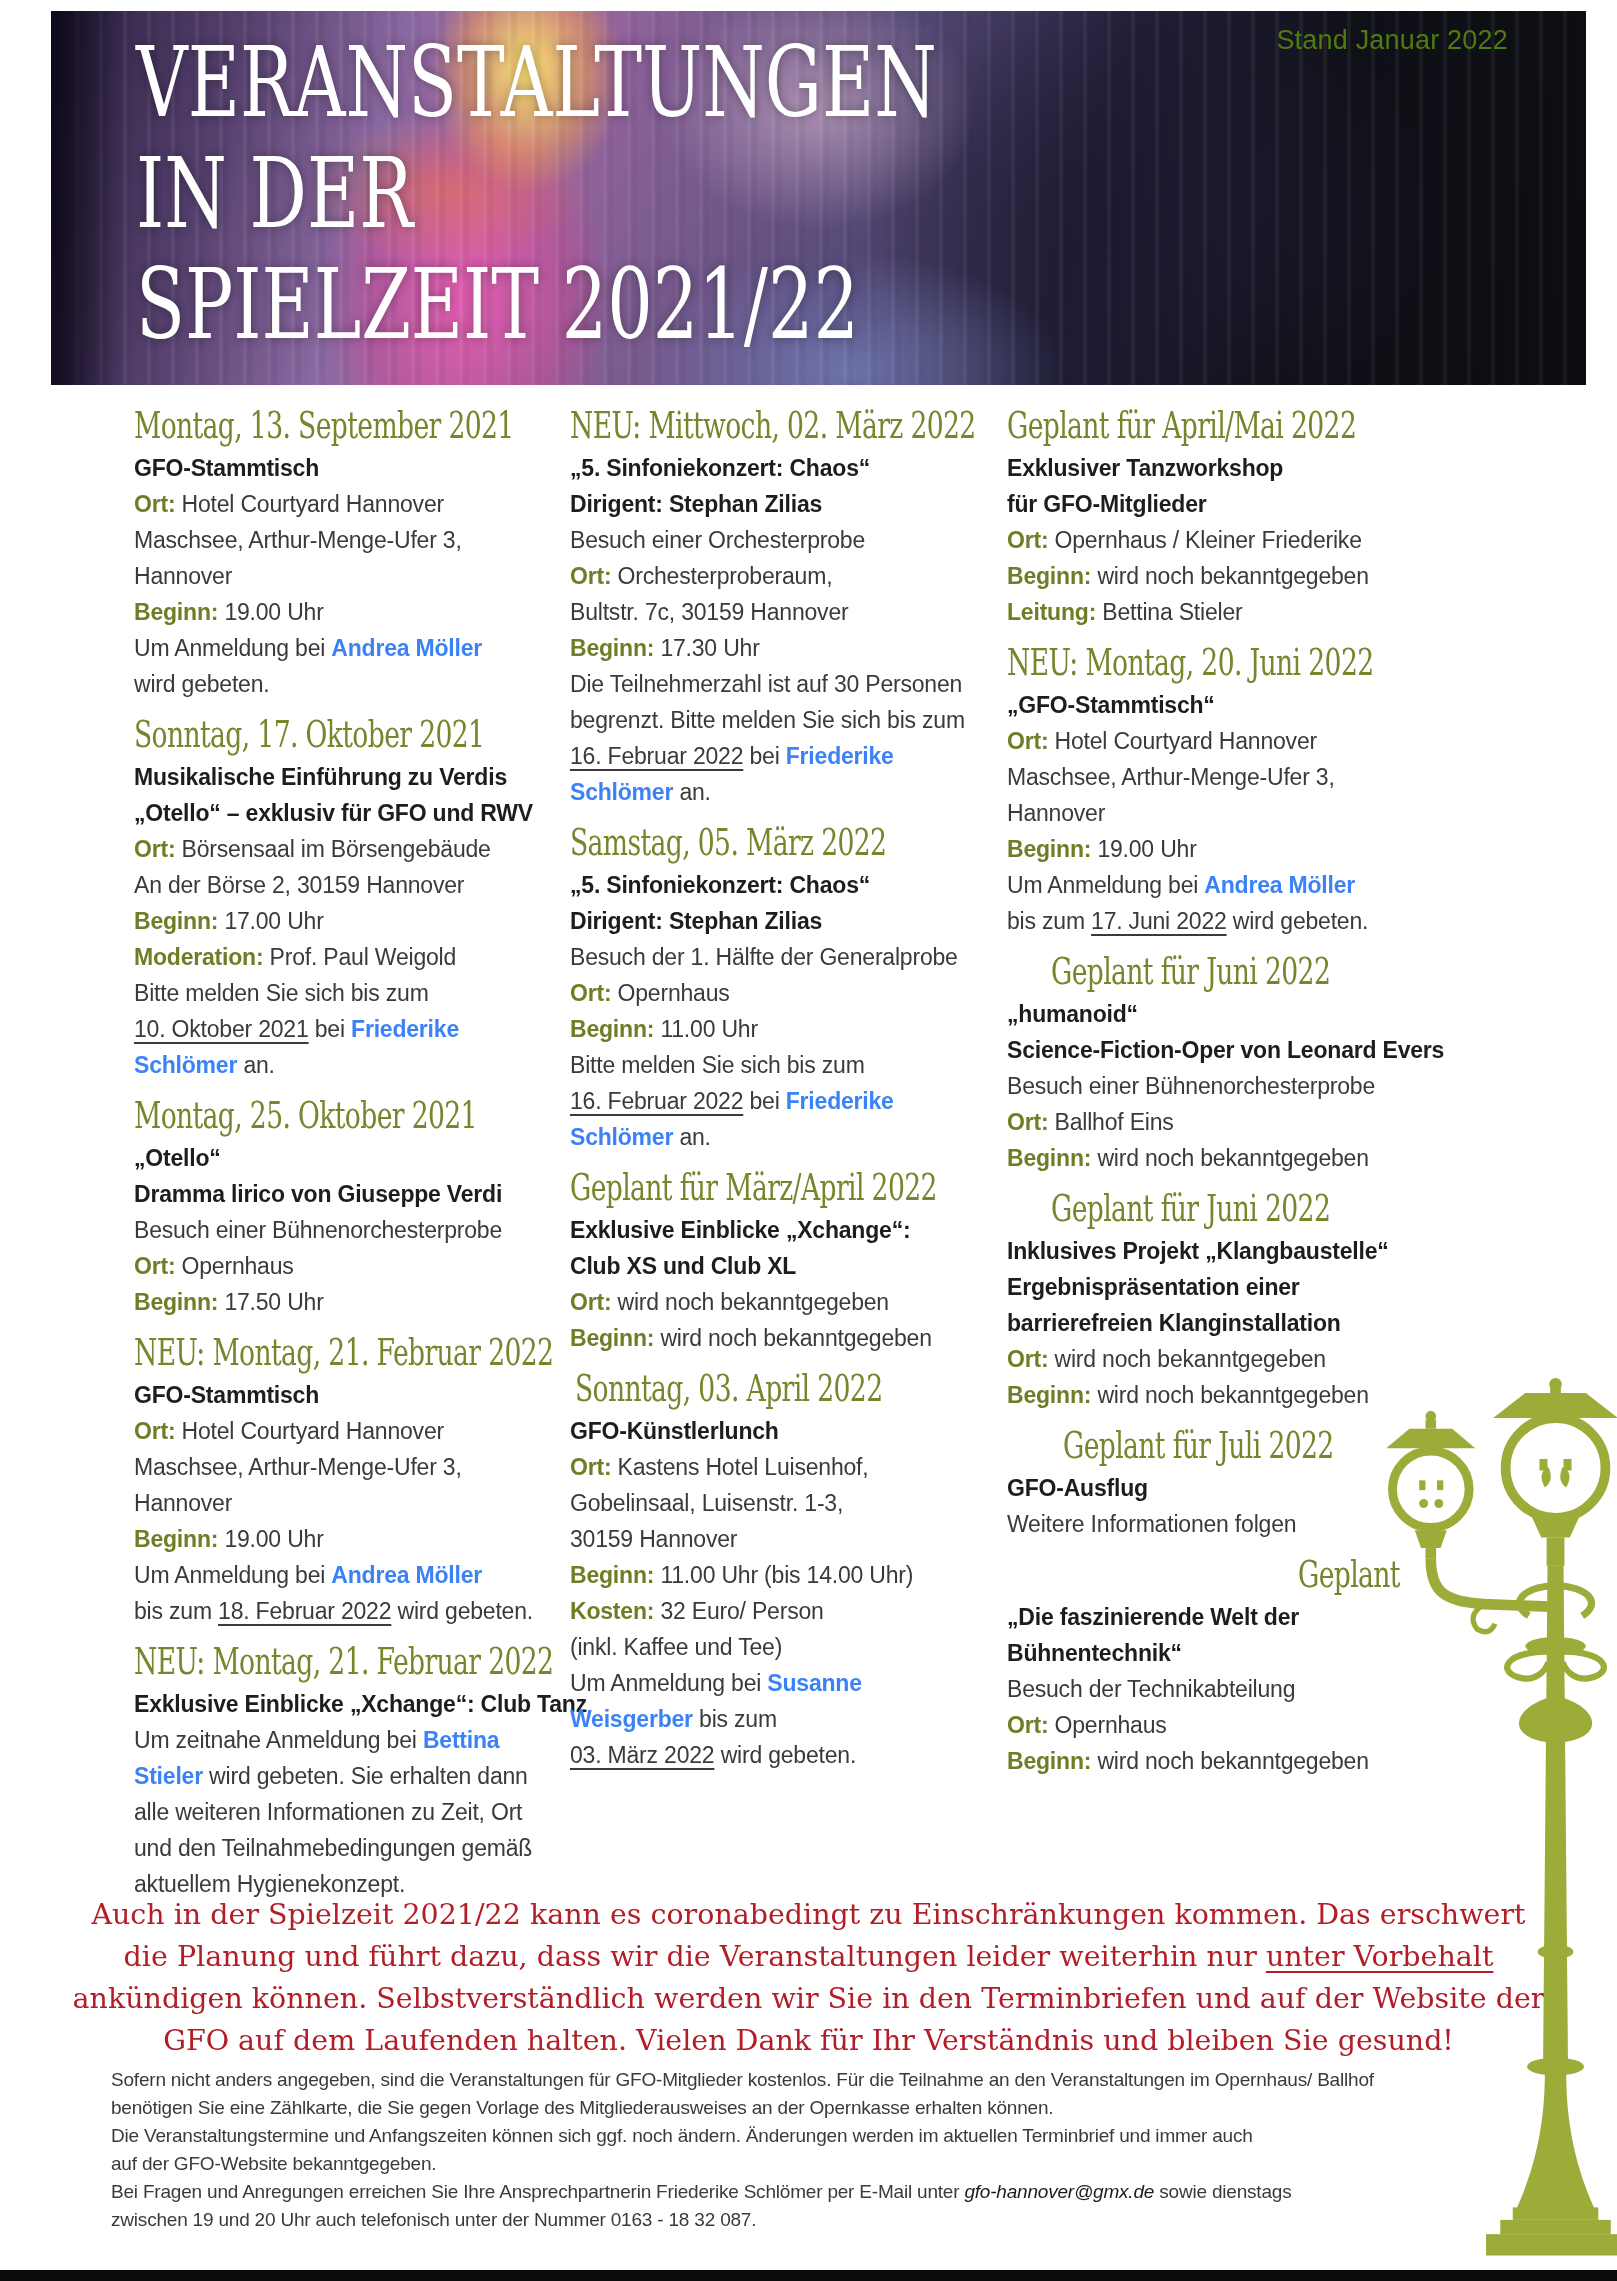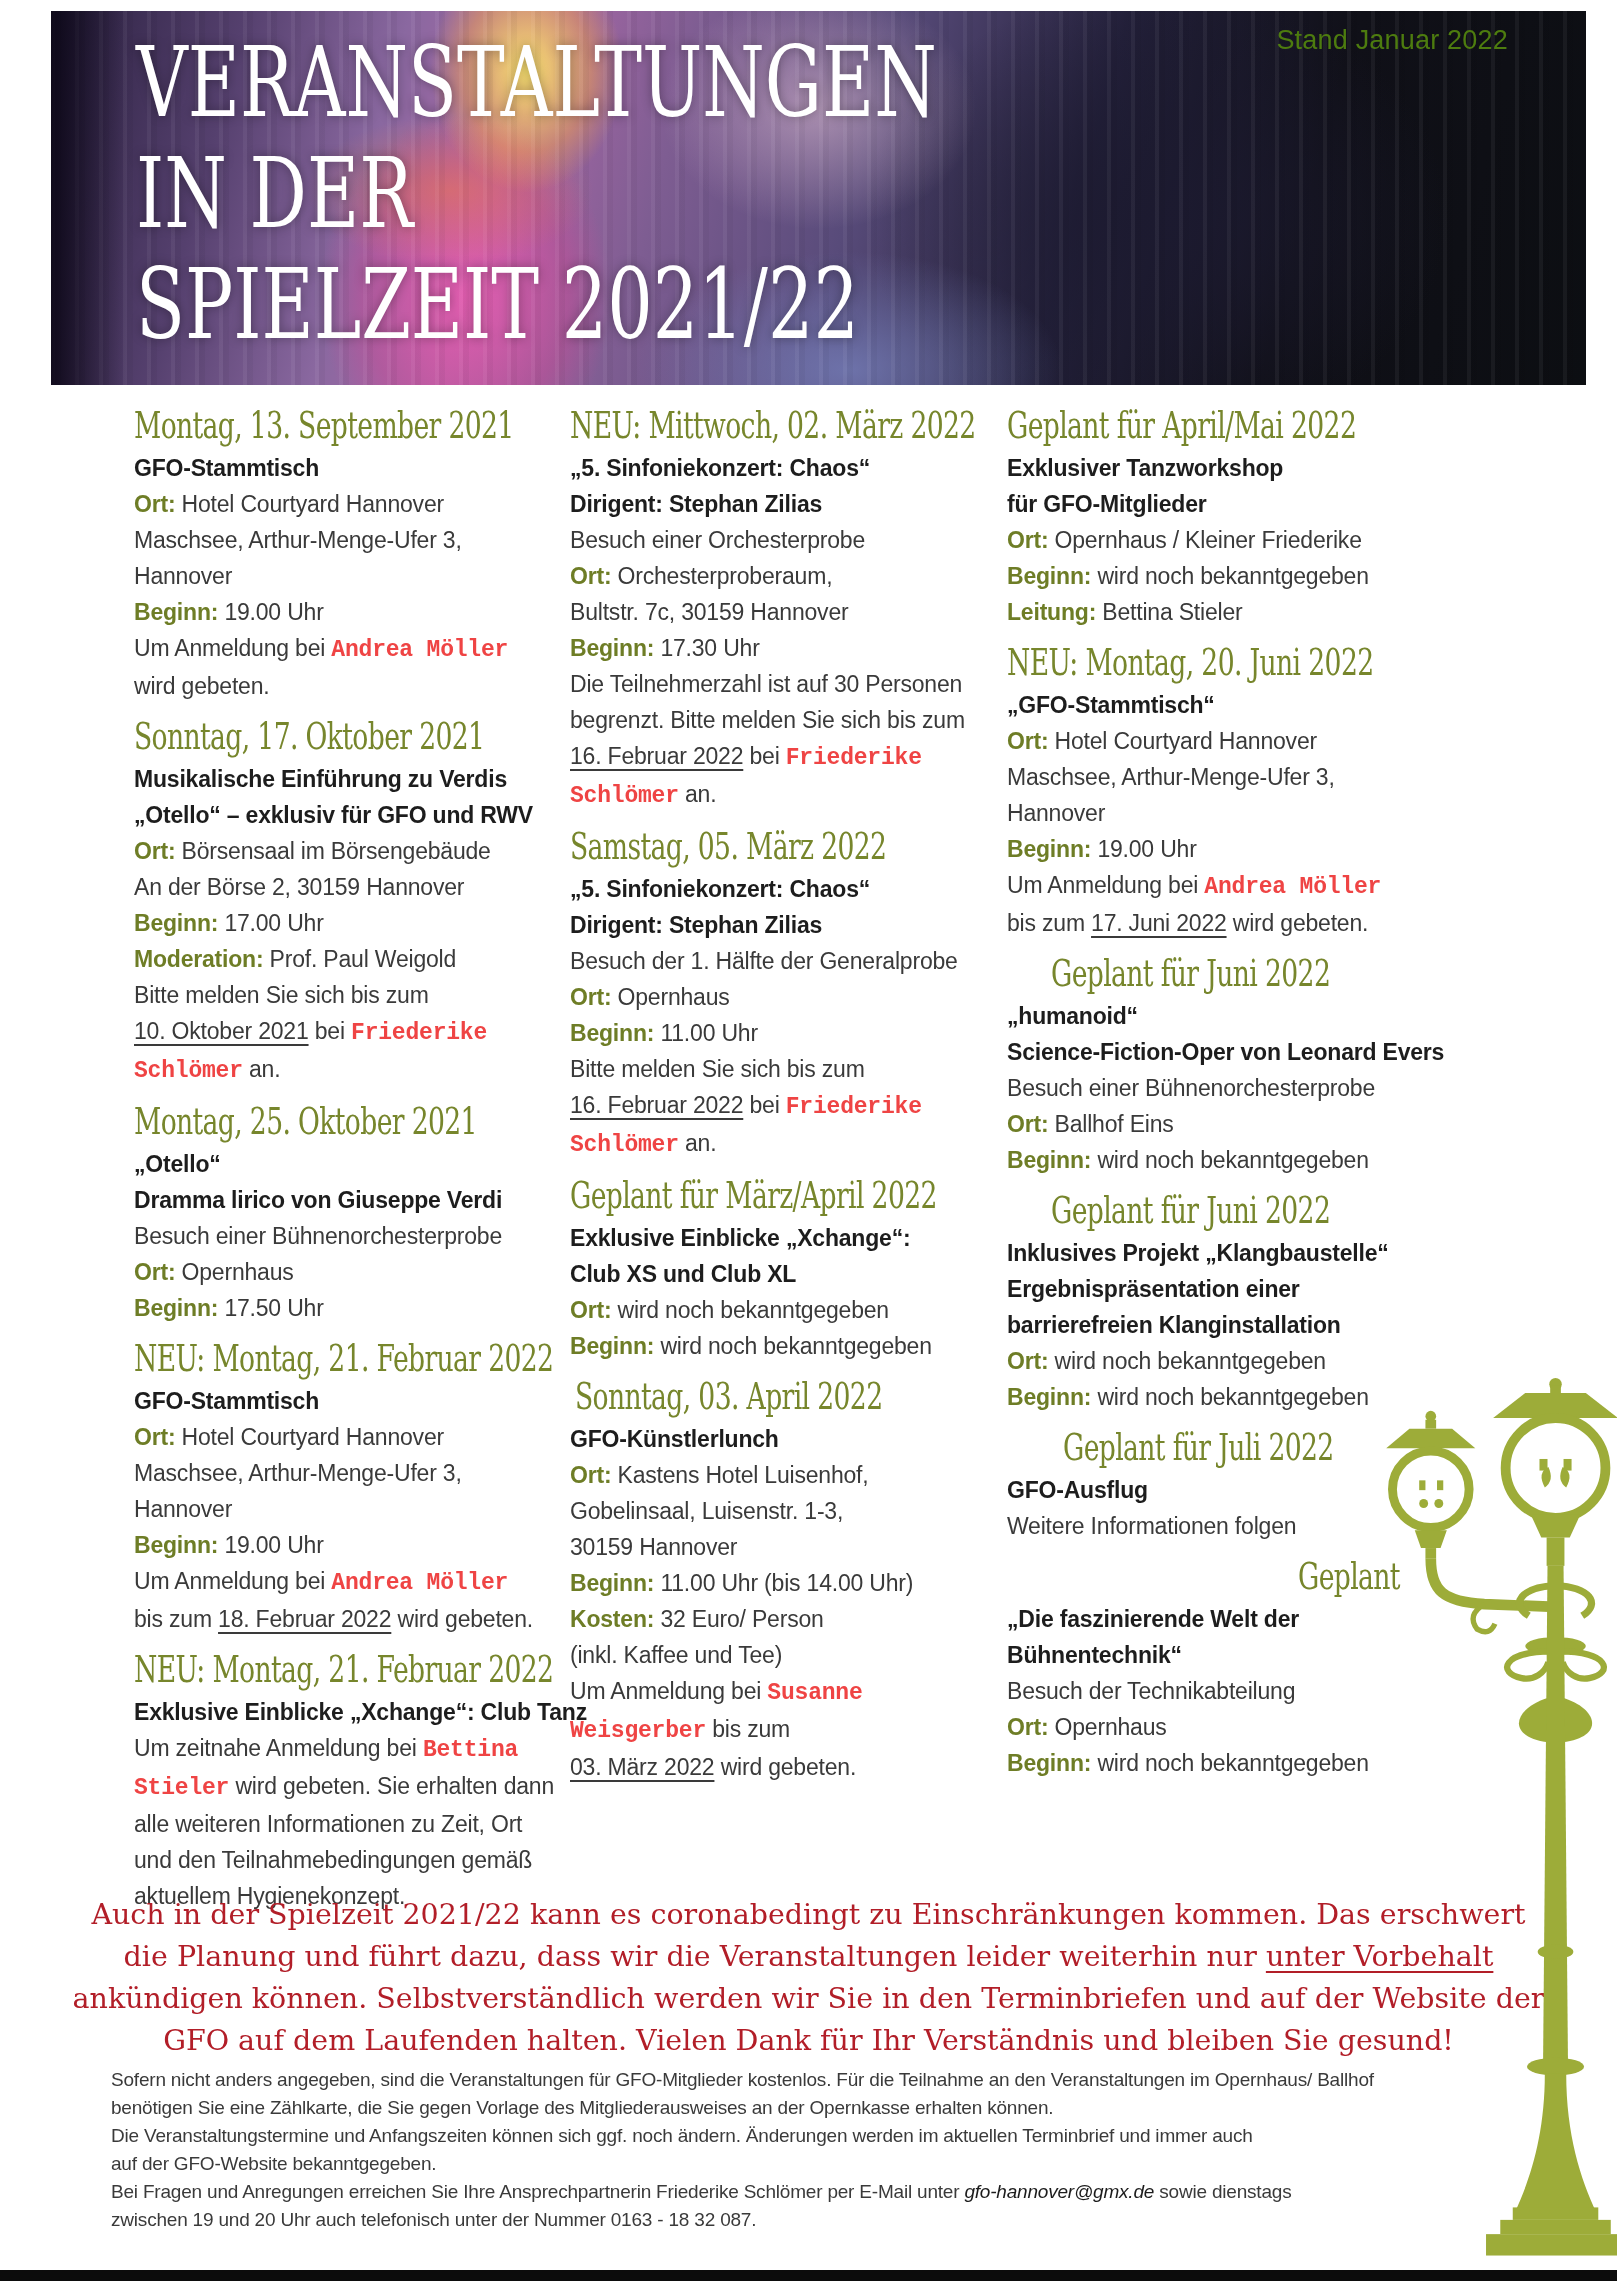--- a/index.html
+++ b/index.html
@@ -31,21 +31,21 @@
   .col{position:absolute;top:405px;width:432px;}
   #col-1{left:134px;} #col-2{left:570px;} #col-3{left:1007px;}
   .event{margin:0 0 12.5px 0;}
   .ev-heading{margin:0 0 3.6px 0;font-family:"DejaVu Serif",serif;font-weight:normal;
       font-size:37px;line-height:41px;color:#77862c;white-space:nowrap;letter-spacing:-0.9px;text-align:right;}
   .ev-heading>span{display:inline-block;transform:scaleX(.72);transform-origin:0 50%;}
   .ev-line{font-size:23px;line-height:36px;letter-spacing:-0.2px;white-space:nowrap;color:#3a3a3a;}
   .seg-n{color:#3a3a3a;}
   .seg-b{font-weight:bold;color:#1d1d1d;}
   .seg-l{font-weight:bold;color:#6e7d26;}
-  .seg-g{font-weight:bold;color:#ef4444;font-family:Liberation Mono, monospace;}
+  .seg-g{font-weight:bold;color:#3b82f6;}
   .seg-u{color:#3a3a3a;text-decoration:underline;text-decoration-thickness:1.8px;text-underline-offset:4.5px;}
 
   
   #notice{position:absolute;left:0;top:1894px;width:1617px;text-align:center;
       font-family:"DejaVu Serif",serif;font-size:28.5px;line-height:42px;color:#b21e28;}
   .notice-line{white-space:nowrap;}
   .ns-u{text-decoration:underline;text-decoration-thickness:1.8px;text-underline-offset:5.3px;}
 
   
   #footnotes{position:absolute;left:111px;top:2066px;width:1479px;

